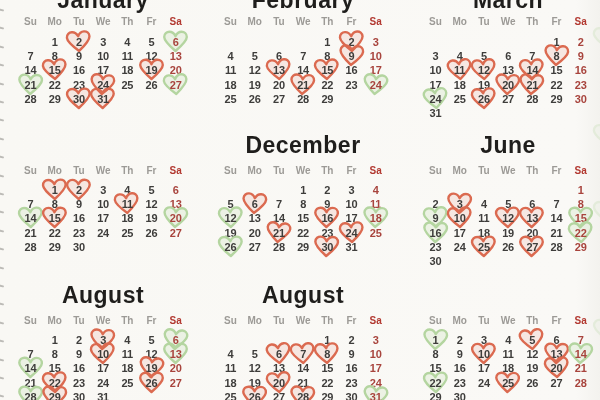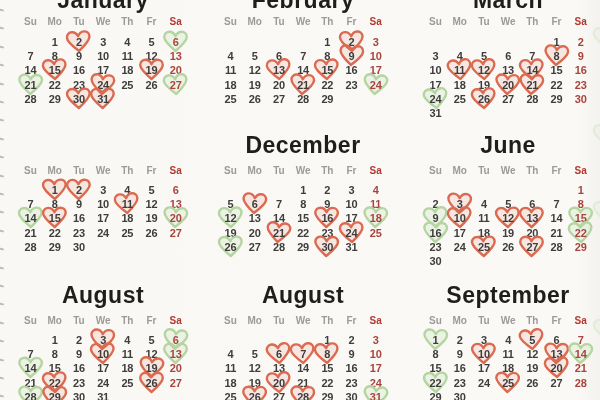--- a/index.html
+++ b/index.html
@@ -572,21 +572,20 @@
         </svg>
         <div class="day" style="left: 72.6px; top: 389.8px;">28</div>
         <div class="day" style="left: 96.8px; top: 389.8px;">29</div>
         <div class="day" style="left: 121px; top: 389.8px;">30</div>
         <svg viewBox="0 0 27 23" width="27" height="23" class="heart" style="left: 143.8px; top: 384.8px; transform: rotate(6deg);">
           <path d="M13.5 21 C7 15.4 2.2 11 2.2 7 C2.2 3.6 4.8 1.8 7.4 1.8 C10 1.8 12.3 3.7 13.5 6.2 C14.7 3.7 17 1.8 19.6 1.8 C22.2 1.8 24.8 3.6 24.8 7 C24.8 11 20 15.4 13.5 21 Z" fill="#b4d5a0" fill-opacity="0.2" stroke="#b4d5a0" stroke-width="2.4" stroke-linejoin="round" stroke-linecap="round"></path>
         </svg>
         <div class="day sat" style="left: 145.2px; top: 389.8px;">31</div>
       </div>
       <div class="month" style="left: 423px;">
-        <div class="month-title" style="top: 282px;">September</div>
         <div class="wd" style="left: 0px; top: 315px;">Su</div>
         <div class="wd" style="left: 24.2px; top: 315px;">Mo</div>
         <div class="wd" style="left: 48.4px; top: 315px;">Tu</div>
         <div class="wd" style="left: 72.6px; top: 315px;">We</div>
         <div class="wd" style="left: 96.8px; top: 315px;">Th</div>
         <div class="wd" style="left: 121px; top: 315px;">Fr</div>
         <div class="wd sat-h" style="left: 145.2px; top: 315px;">Sa</div>
         <svg viewBox="0 0 27 23" width="27" height="23" class="heart" style="left: -1.4px; top: 328px; transform: rotate(3deg);">
           <path d="M13.5 21 C7 15.4 2.2 11 2.2 7 C2.2 3.6 4.8 1.8 7.4 1.8 C10 1.8 12.3 3.7 13.5 6.2 C14.7 3.7 17 1.8 19.6 1.8 C22.2 1.8 24.8 3.6 24.8 7 C24.8 11 20 15.4 13.5 21 Z" fill="#b4d5a0" fill-opacity="0.2" stroke="#b4d5a0" stroke-width="2.4" stroke-linejoin="round" stroke-linecap="round"></path>
         </svg>

